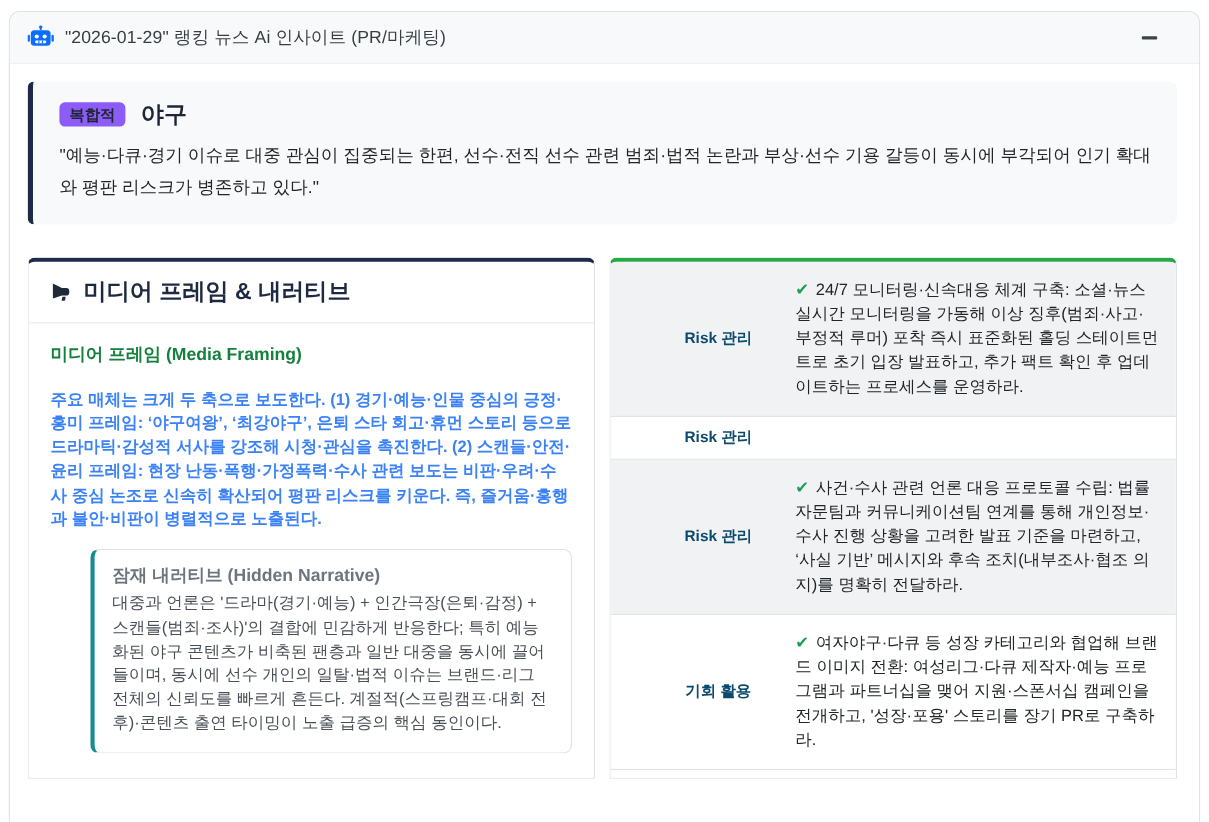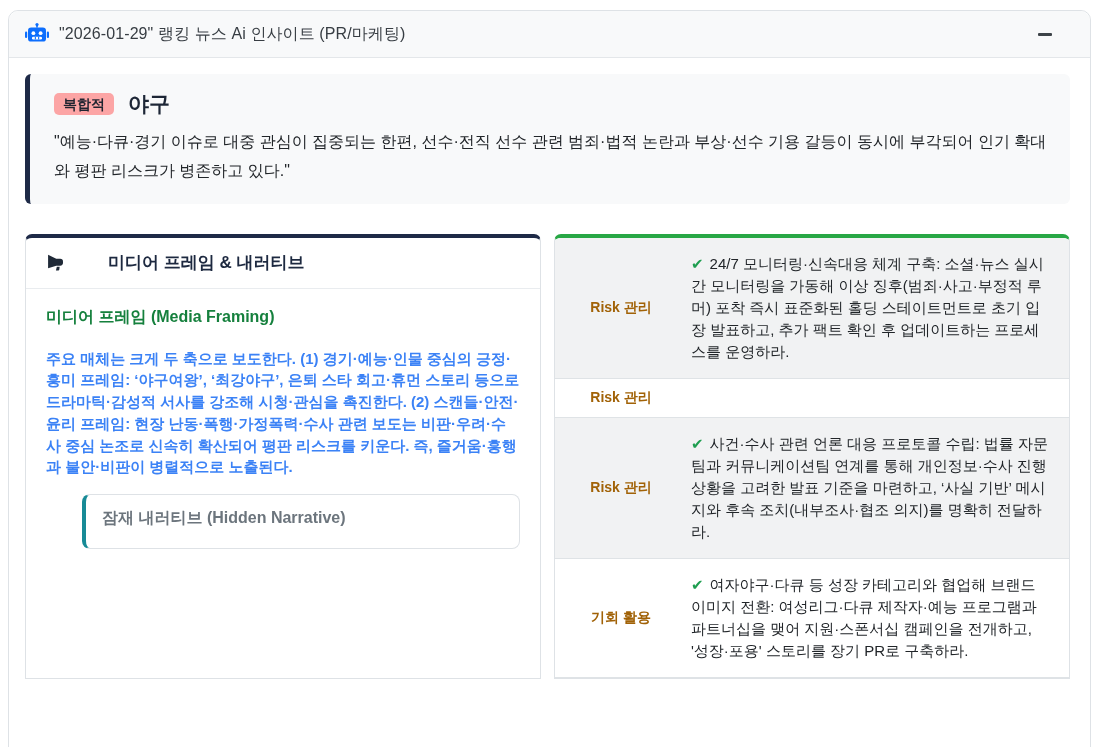--- a/index.html
+++ b/index.html
@@ -19,50 +19,50 @@
     margin-right:18px; padding:6px 4px; display:flex; align-items:center; }
   .collapse-dash { display:block; width:14px; height:3px; background:#3d4348; border-radius:1px; }
 
   
   .page-body { padding:16px 20px 24px 16px; }
 
   
   .summary { background:#f8f9fa; border-left:5px solid #1e2a47; border-radius:6px;
     padding:16px 20px 18px 24px; }
   .summary-head { display:flex; align-items:center; gap:14px; margin-bottom:10px; }
-  .badge-mixed { background:#fca5a5; color:#1f2430; font-weight:bold; font-size:14px;
+  .badge-mixed { background:#8b5cf6; color:#1f2430; font-weight:bold; font-size:14px;
     padding:4px 9px; border-radius:5px; line-height:1; }
   .topic { font-size:21px; font-weight:bold; color:#1d2636; }
   .summary-text { font-size:16px; color:#212529; line-height:1.8; }
 
   
   .columns { display:grid; grid-template-columns:1fr 1fr; gap:13px; margin-top:30px;
     align-items:stretch; }
   .card { background:#ffffff; border:1px solid #dee2e6; border-radius:7px 7px 0 0;
     border-top:4px solid #1e2a47; overflow:hidden; }
   .card.green-top { border-top-color:#28a745; }
   .card-header { display:flex; align-items:center; gap:10px; padding:13px 20px 14px 20px;
     border-bottom:1px solid #e9ecef; }
-  .card-title { font-size:17px; font-weight:bold; color:#1d2940;margin-left:32px; }
+  .card-title { font-size:21px; font-weight:bold; color:#1d2940; }
 
   
   .card-body { padding:18px 20px 22px 20px; }
   .sec-heading { font-size:16px; font-weight:bold; color:#15803d; margin-bottom:20px; }
   .framing-text { font-size:15px; font-weight:bold; color:#3b82f6; line-height:1.45; }
   .hidden-box { margin-top:16px; border:1px solid #dee2e6; border-left:4px solid #178a96;
     border-radius:8px; padding:13px 16px 15px 16px;margin-left:36px; }
   .hidden-heading { font-size:16px; font-weight:bold; color:#6c757d; margin-bottom:4px; }
   .hidden-text { font-size:15px; color:#495057; line-height:1.45; }
 
   
   .strategy-table { display:flex; flex-direction:column; }
   .s-row { display:flex; border-bottom:1px solid #dfe3e6; }
   .s-row:nth-child(odd) { background:#f1f2f3; }
   .s-label { flex:0 0 132px; display:flex; align-items:center; justify-content:center;
-    font-size:14px; font-weight:bold; color:#a16207; padding:10px 6px; text-align:right; }
+    font-size:14px; font-weight:bold; color:#0c4a6e; padding:10px 6px; text-align:right;margin-left:32px; }
   .s-content { flex:1; padding:15px 16px 15px 4px; font-size:15px; color:#212529;
     line-height:1.47; }
   .check-glyph { color:#1e9e50; font-weight:bold; margin-right:6px; font-size:15px; }
 
   .icon-svg { flex:0 0 auto; display:block; }
 </style>
 </head>
 <body>
 
 <div class="outer-card">
@@ -108,20 +108,21 @@
               <path d="M7.6 17.6h3.4l1.1 4.6H9.2a1.1 1.1 0 0 1-1.1-.9l-.5-3.7z"></path>
             </g>
           </svg>
           <span class="card-title">미디어 프레임 &amp; 내러티브</span>
         </div>
         <div class="card-body">
           <div class="sec-heading">미디어 프레임 (Media Framing)</div>
           <div class="framing-text">주요 매체는 크게 두 축으로 보도한다. (1) 경기·예능·인물 중심의 긍정·흥미 프레임: ‘야구여왕’, ‘최강야구’, 은퇴 스타 회고·휴먼 스토리 등으로 드라마틱·감성적 서사를 강조해 시청·관심을 촉진한다. (2) 스캔들·안전·윤리 프레임: 현장 난동·폭행·가정폭력·수사 관련 보도는 비판·우려·수사 중심 논조로 신속히 확산되어 평판 리스크를 키운다. 즉, 즐거움·흥행과 불안·비판이 병렬적으로 노출된다.</div>
           <div class="hidden-box">
             <div class="hidden-heading">잠재 내러티브 (Hidden Narrative)</div>
+            <div class="hidden-text">대중과 언론은 '드라마(경기·예능) + 인간극장(은퇴·감정) + 스캔들(범죄·조사)'의 결합에 민감하게 반응한다; 특히 예능화된 야구 콘텐츠가 비축된 팬층과 일반 대중을 동시에 끌어들이며, 동시에 선수 개인의 일탈·법적 이슈는 브랜드·리그 전체의 신뢰도를 빠르게 흔든다. 계절적(스프링캠프·대회 전후)·콘텐츠 출연 타이밍이 노출 급증의 핵심 동인이다.</div>
           </div>
         </div>
       </div>
 
       <div class="card green-top">
 
         <div class="strategy-table">
 
           <div class="s-row">
             <div class="s-label">Risk 관리</div>

